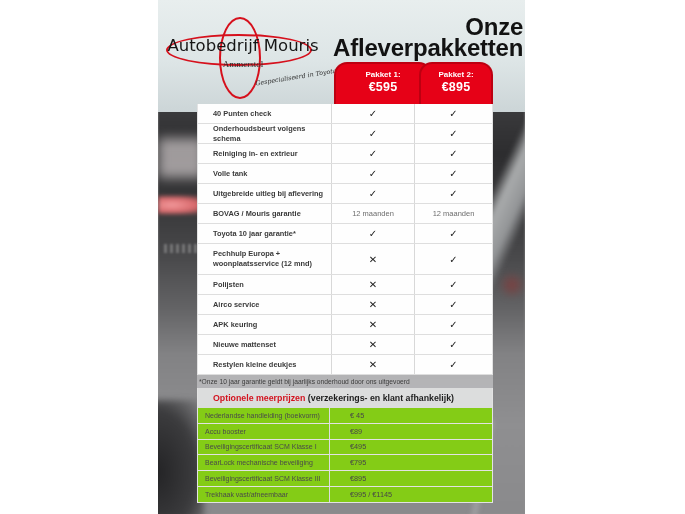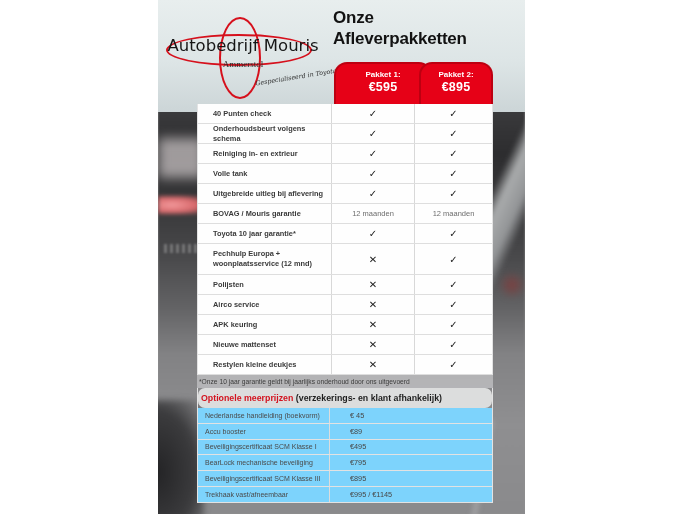--- a/index.html
+++ b/index.html
@@ -37,22 +37,22 @@
   .ellipse-v { left:56px; top:5px; width:42px; height:82px; }
   .logo-name { position:absolute; left:0; top:24px; width:100%; text-align:center;
                font-family:"DejaVu Sans", sans-serif; font-size:16.5px; color:#161616; letter-spacing:0px; }
   .logo-city { position:absolute; left:0; top:47px; width:100%; text-align:center;
                font-family:Liberation Serif, serif; font-size:9px; color:#262626; }
   .logo-tagline { position:absolute; left:92px; top:62px; width:70px;
                font-family:"DejaVu Serif", serif; font-style:italic; font-size:6.3px; color:#2e2e2e;
                transform:rotate(-9deg); white-space:nowrap; }
 
   
-  .title { position:absolute; left:333px; top:7px; font-size:17px; font-weight:bold;
-           color:#121212; line-height:21px; letter-spacing:-0.2px; }
+  .title { position:absolute; left:333px; top:16px; font-size:24px; font-weight:bold;
+           color:#121212; line-height:21px; letter-spacing:-0.2px;text-align:right; }
   .title span { display:block; }
 
   
   .pkg { position:absolute; top:62px; height:42px; background:#e60117;
          border:2px solid #bd0011; border-bottom:none; border-radius:13px 13px 0 0;
          color:#ffffff; text-align:center; }
   .pkg1 { left:334px; width:98px; }
   .pkg2 { left:419px; width:74px; }
   .pkg-label { font-size:8px; font-weight:bold; margin-top:6px; }
   .pkg-price { font-size:12.5px; font-weight:bold; margin-top:1px; letter-spacing:.2px; }
@@ -71,23 +71,23 @@
 
   
   .footnote { position:absolute; left:197px; top:375px; width:296px; height:13px;
               display:flex; align-items:center; padding-left:2px;
               font-size:6.7px; color:#3c3c3c; background:rgba(235,235,237,0.45); }
 
   
   .options { position:absolute; left:197px; top:388px; width:296px;
              border-left:1px solid #e3e3e3; border-right:1px solid #e3e3e3; }
   .oheader { height:20px; background:#dcdddd; display:flex; align-items:center;
-             padding-left:3px; font-size:8.8px; font-weight:bold; white-space:pre;border-radius:7px; }
+             padding-left:15px; font-size:8.8px; font-weight:bold; white-space:pre; }
   .oh-accent { color:#d31420; } .oh-rest { color:#1d1d1d; }
-  .orow { display:flex; height:15.8px; background:#7dd3fc; border-bottom:1px solid #e2e2e2; }
+  .orow { display:flex; height:15.8px; background:#84cc16; border-bottom:1px solid #e2e2e2; }
   .ol { width:131px; padding-left:7px; display:flex; align-items:center; font-size:7px; color:#4a4a4a; }
   .op { flex:1; border-left:1px solid #dcdcdc; padding-left:20px; display:flex; align-items:center;
         font-size:7.3px; color:#474747; }
 </style>
 </head>
 <body>
 
 <div class="canvas">
 
   <div class="photo">

